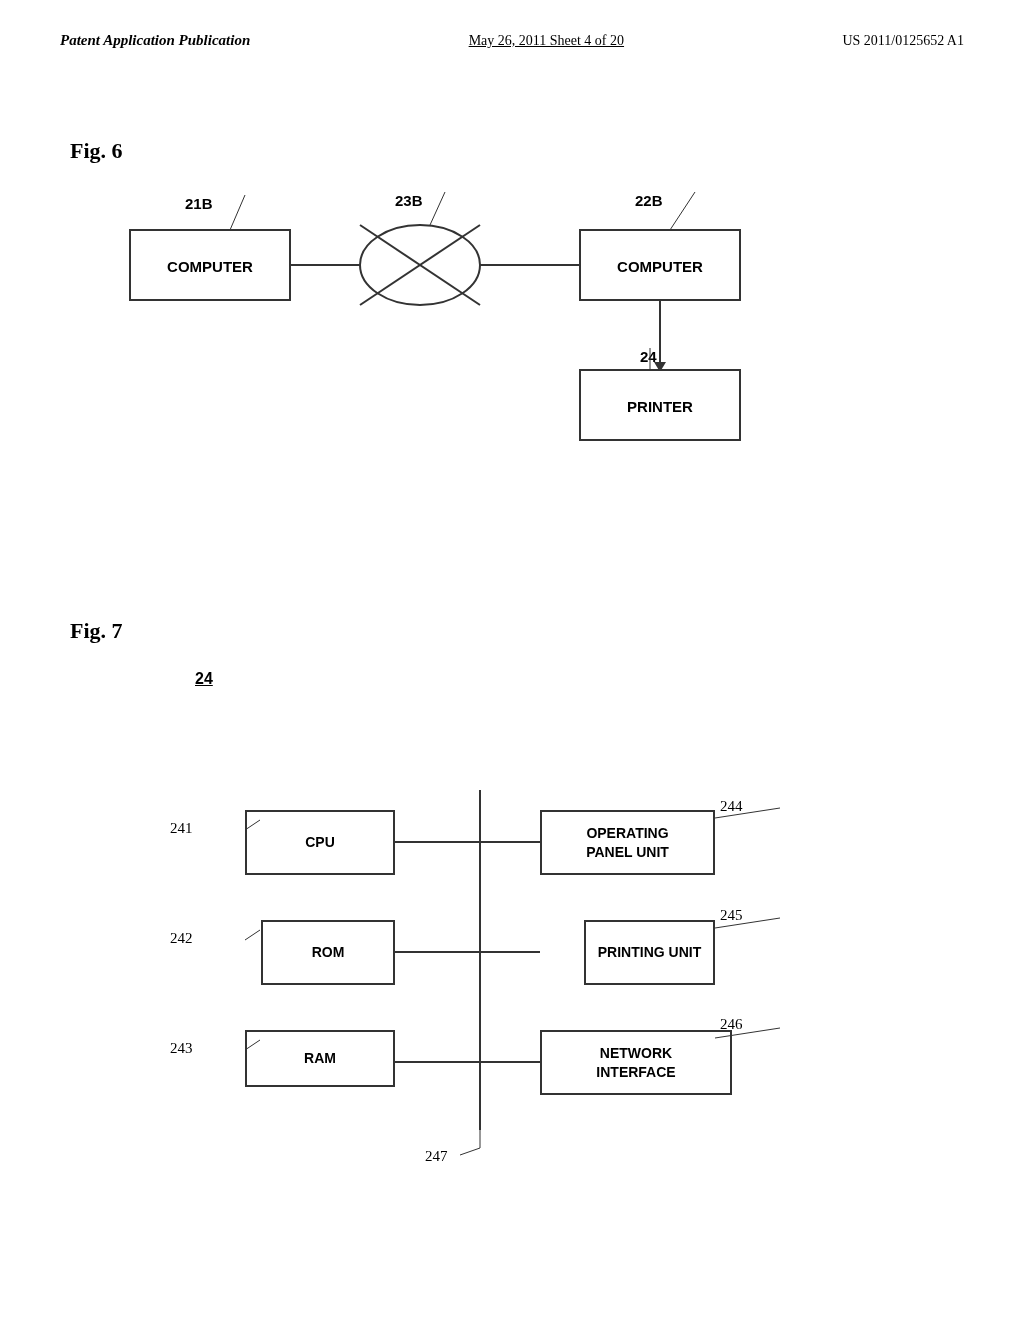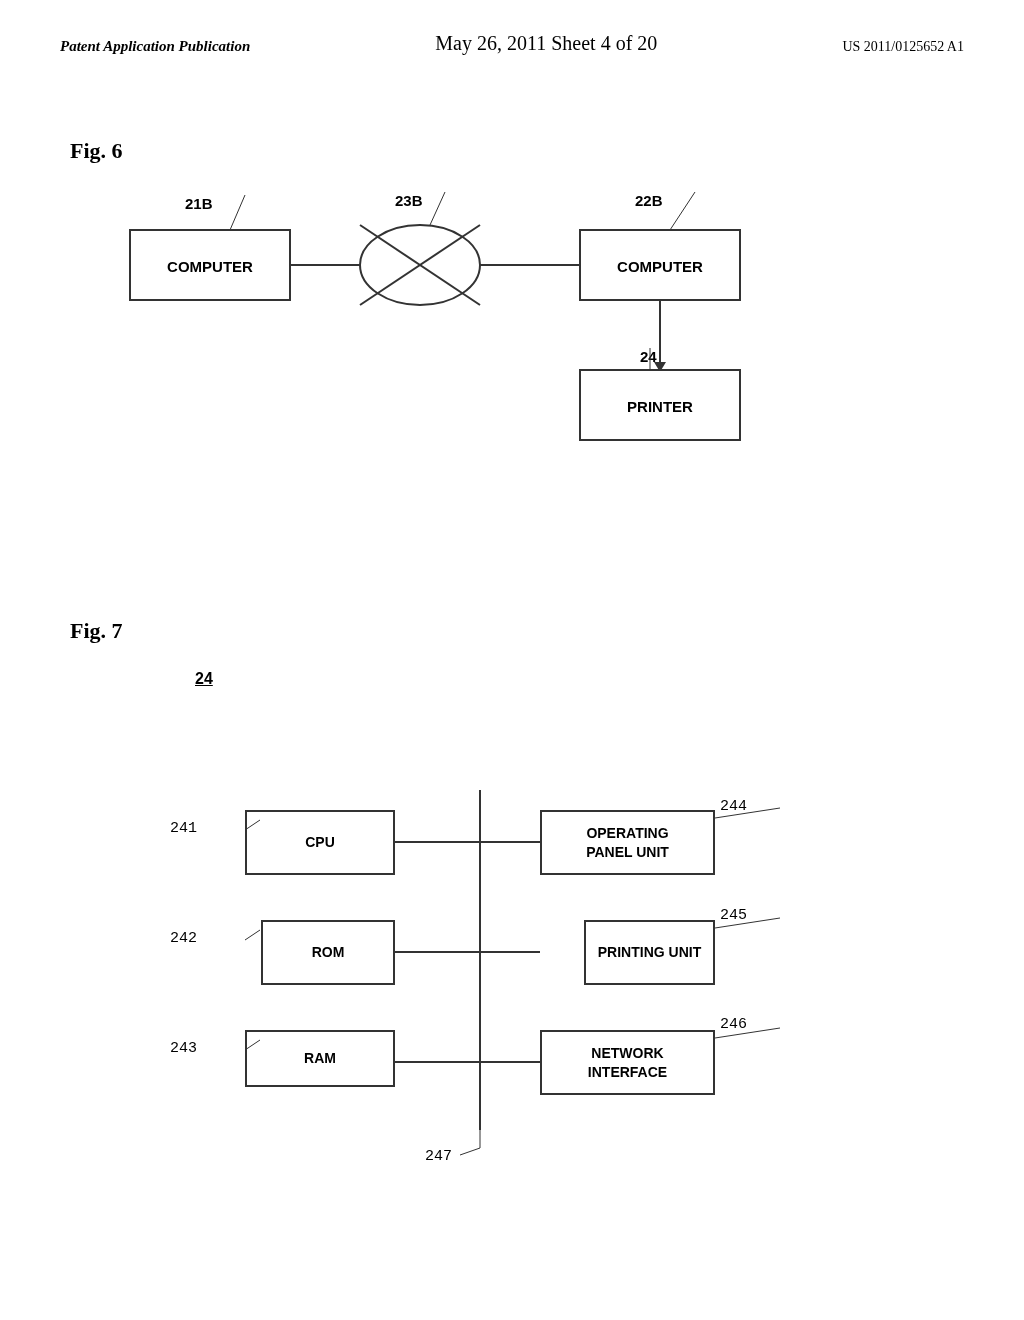--- a/index.html
+++ b/index.html
@@ -20,21 +20,22 @@
       font-size: 14px;
     }
 
     .header-left {
       font-style: italic;
       font-weight: bold;
       font-size: 15px;
     }
 
     .header-center {
-      font-size: 20px;
+      font-size: 14px;
+      text-decoration: underline;
     }
 
     .header-right {
       font-size: 14px;
     }
 
     .fig-label {
       font-size: 22px;
       font-weight: bold;
       position: absolute;
@@ -134,21 +135,21 @@
       left: 540px;
       width: 175px;
       height: 65px;
       padding-left: 44px;
     }
 
     .box-netif {
       position: absolute;
       top: 1030px;
       left: 540px;
-      width: 175px;
+      width: 192px;
       height: 65px;
     }
 
     .box-inner {
       border: 2px solid #333;
       width: 100%;
       height: 100%;
       display: flex;
       align-items: center;
       justify-content: center;
@@ -157,21 +158,21 @@
       font-family: Arial, sans-serif;
       text-align: center;
       background: white;
       line-height: 1.3;
     }
 
     
     .num-label {
       position: absolute;
       font-size: 15px;
-      font-family: Liberation Mono, monospace;
+      font-family: Liberation Serif, serif;
     }
 
     .num-241 { top: 820px; left: 170px; }
     .num-242 { top: 930px; left: 170px; }
     .num-243 { top: 1040px; left: 170px; }
     .num-244 { top: 798px; left: 720px; }
     .num-245 { top: 907px; left: 720px; }
     .num-246 { top: 1016px; left: 720px; text-align: center; }
     .num-247 { top: 1148px; left: 425px; }
 

